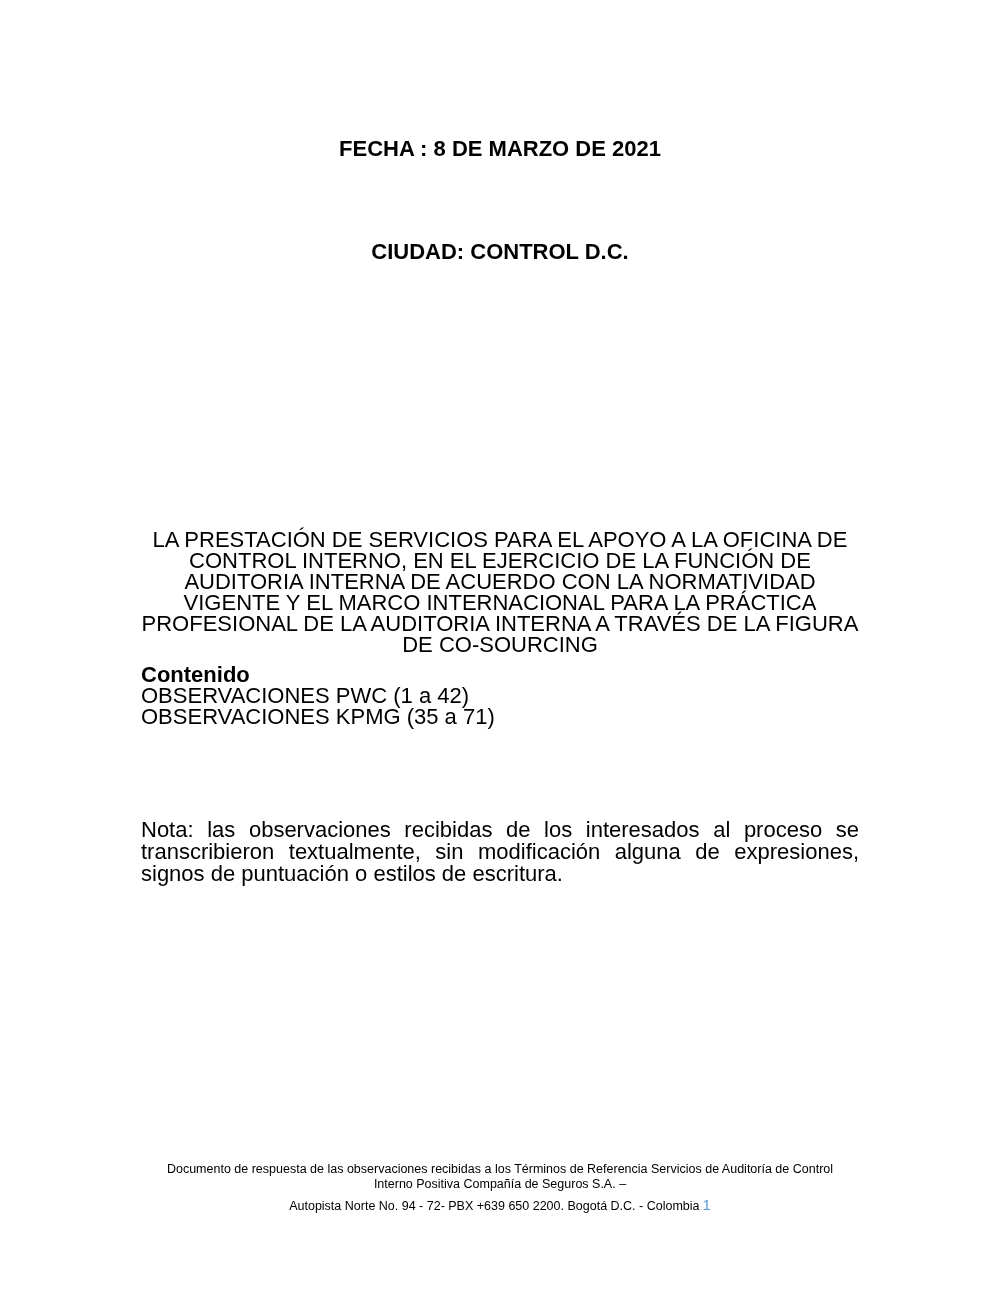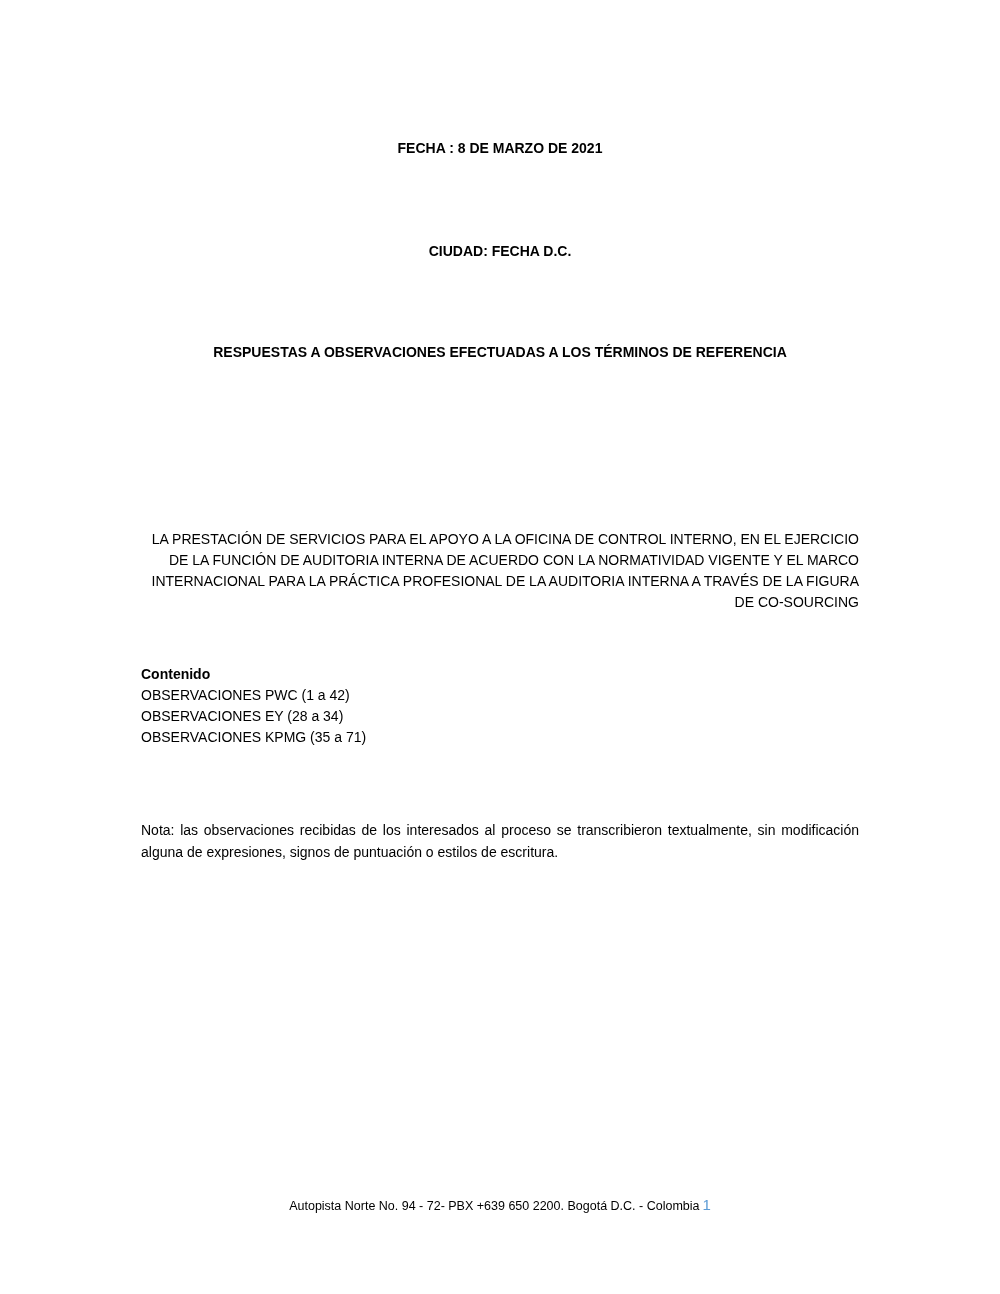--- a/index.html
+++ b/index.html
@@ -17,33 +17,33 @@
   }
   .doc-page {
     position: absolute;
     inset: 0;
     background: #ffffff;
   }
   .block {
     position: absolute;
     left: 141px;
     width: 718px;
-    font-size: 14px;
+    font-size: 22px;
     line-height: 21px;
   }
   .center { text-align: center; }
   .bold   { font-weight: bold; }
   .justify { text-align: justify; }
 
   .date-line        { top: 138px; }
   .city-line        { top: 241px; }
   .document-title   { top: 341px; line-height: 22px; }
   .invitation-line  { top: 426px; }
   .object-heading   { top: 486px; }
-  .object-paragraph { top: 529px; text-align: right; }
+  .object-paragraph { top: 529px; }
   .contents-block   { top: 664px; }
   .note-paragraph   { top: 819px; line-height: 22px; }
 
   .footer-company {
     top: 1162px;
     font-size: 12.5px;
     line-height: 15px;
     text-align: center;
   }
   .footer-address {
@@ -57,35 +57,37 @@
     margin-left: 3px;
   }
 </style>
 </head>
 <body style="background: rgb(255, 255, 255); color: rgb(0, 0, 0);">
 
 <div class="doc-page">
 
   <div class="block center bold date-line">FECHA : 8 DE MARZO DE 2021</div>
 
-  <div class="block center bold city-line">CIUDAD: FECHA D.C.</div>
+  <div class="block center bold city-line">CIUDAD: CONTROL D.C.</div>
 
-  <div class="block center bold document-title">RESPUESTAS A OBSERVACIONES EFECTUADAS A LOS TÉRMINOS DE REFERENCIA</div>
 
 
 
   <div class="block center object-paragraph">LA PRESTACIÓN DE SERVICIOS PARA EL APOYO A LA OFICINA DE CONTROL INTERNO, EN EL EJERCICIO DE LA FUNCIÓN DE AUDITORIA INTERNA DE ACUERDO CON LA NORMATIVIDAD VIGENTE Y EL MARCO INTERNACIONAL PARA LA PRÁCTICA PROFESIONAL DE LA AUDITORIA INTERNA A TRAVÉS DE LA FIGURA DE CO-SOURCING</div>
 
   <div class="block contents-block">
     <div class="bold">Contenido</div>
     <div>OBSERVACIONES PWC (1 a 42)</div>
-    <div>OBSERVACIONES EY (28 a 34)</div>
     <div>OBSERVACIONES KPMG (35 a 71)</div>
   </div>
 
   <div class="block justify note-paragraph">Nota: las observaciones recibidas de los interesados al proceso se transcribieron textualmente, sin modificación alguna de expresiones, signos de puntuación o estilos de escritura.</div>
 
+  <div class="block footer-company">
+    <div>Documento de respuesta de las observaciones recibidas a los Términos de Referencia Servicios de Auditoría de Control</div>
+    <div>Interno Positiva Compañía de Seguros S.A. –</div>
+  </div>
 
   <div class="block footer-address">
     <span>Autopista Norte No. 94 - 72- PBX +639 650 2200. Bogotá D.C. - Colombia</span><span class="page-number" style="color: rgb(91, 155, 213);">1</span>
   </div>
 
 </div>
 
 </body></html>

